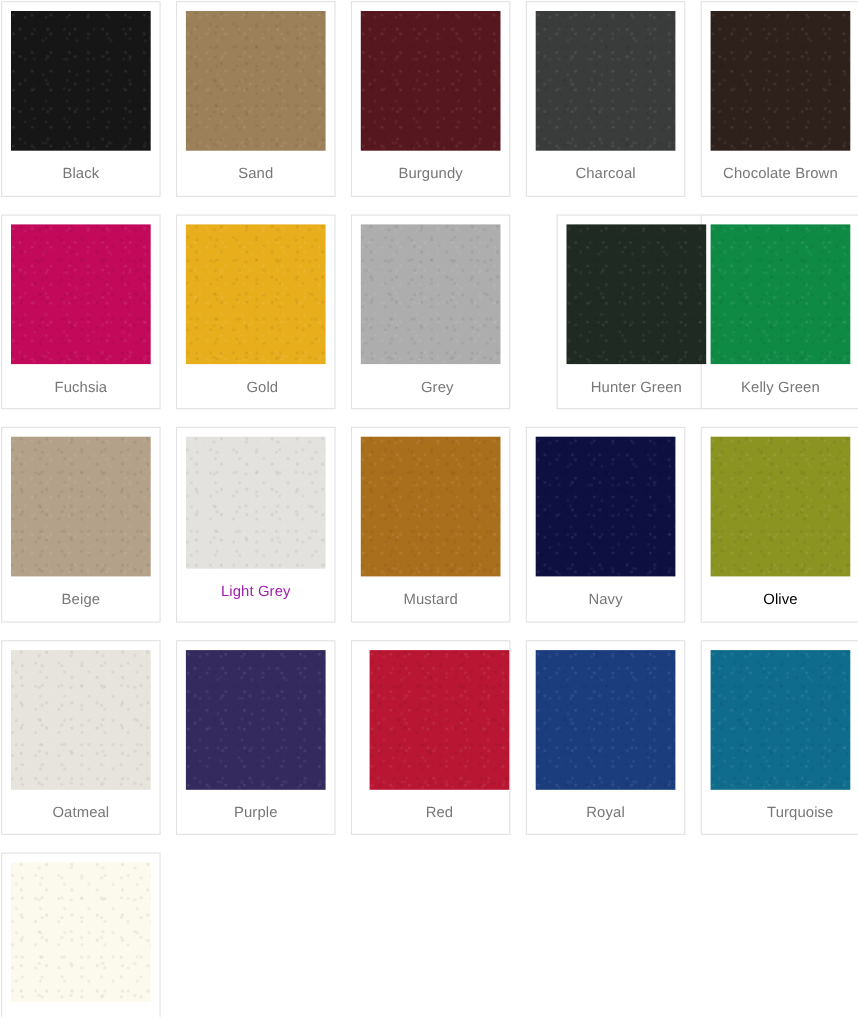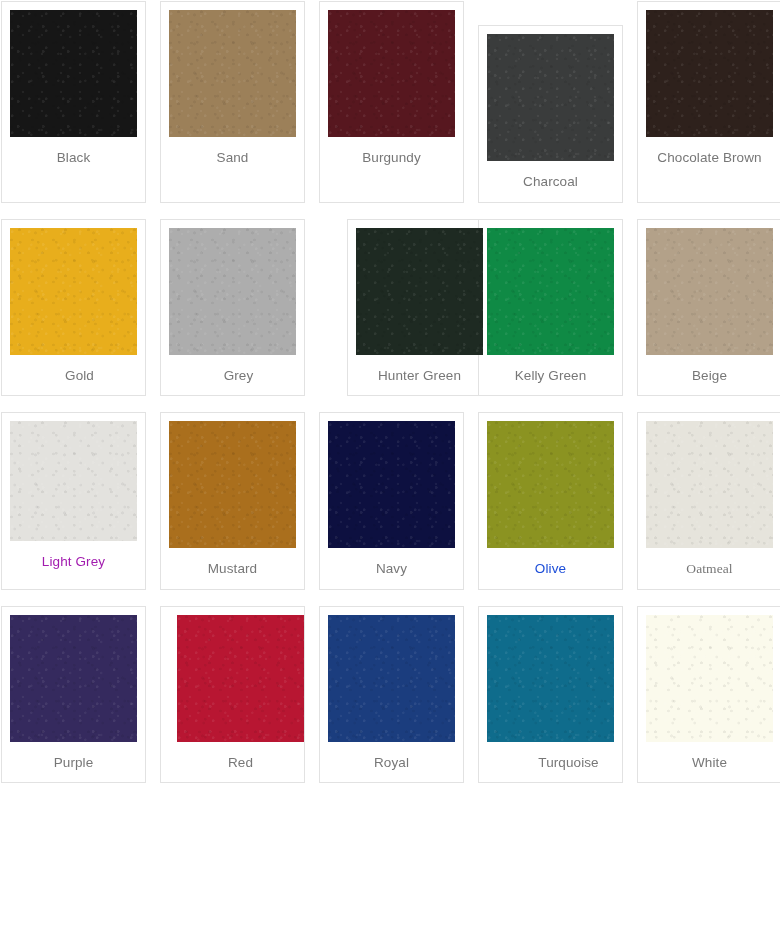--- a/index.html
+++ b/index.html
@@ -84,27 +84,31 @@
       <div class="swatch-label" style="color: rgb(119, 119, 119);">Black</div>
     </div>
     <div class="swatch-card" style="border-color: rgb(226, 226, 226);">
       <div class="swatch-chip" style="background: rgb(156, 128, 89);"></div>
       <div class="swatch-label" style="color: rgb(119, 119, 119);">Sand</div>
     </div>
     <div class="swatch-card" style="border-color: rgb(226, 226, 226);">
       <div class="swatch-chip" style="background: rgb(87, 23, 31);"></div>
       <div class="swatch-label" style="color: rgb(119, 119, 119);">Burgundy</div>
     </div>
-    <div class="swatch-card" style="border-color: rgb(226, 226, 226); margin-top: 24px;">
+    <div class="swatch-card" style="border-color: rgb(226, 226, 226);">
       <div class="swatch-chip" style="background: rgb(58, 60, 60);"></div>
       <div class="swatch-label" style="color: rgb(119, 119, 119);">Charcoal</div>
     </div>
     <div class="swatch-card" style="border-color: rgb(226, 226, 226);">
       <div class="swatch-chip" style="background: rgb(46, 33, 28);"></div>
       <div class="swatch-label" style="color: rgb(119, 119, 119);">Chocolate Brown</div>
+    </div>
+    <div class="swatch-card" style="border-color: rgb(226, 226, 226);">
+      <div class="swatch-chip" style="background: rgb(194, 9, 90);"></div>
+      <div class="swatch-label" style="color: rgb(119, 119, 119);">Fuchsia</div>
     </div>
     <div class="swatch-card" style="border-color: rgb(226, 226, 226);">
       <div class="swatch-chip" style="background: rgb(232, 174, 28);"></div>
       <div class="swatch-label" style="color: rgb(119, 119, 119); margin-left: 12px;">Gold</div>
     </div>
     <div class="swatch-card" style="border-color: rgb(226, 226, 226);">
       <div class="swatch-chip" style="background: rgb(173, 173, 173);"></div>
       <div class="swatch-label" style="color: rgb(119, 119, 119); margin-left: 12px;">Grey</div>
     </div>
     <div class="swatch-card" style="border-color: rgb(226, 226, 226); margin-left: 28px;">
@@ -126,23 +130,23 @@
     <div class="swatch-card" style="border-color: rgb(226, 226, 226);">
       <div class="swatch-chip" style="background: rgb(170, 111, 29);"></div>
       <div class="swatch-label" style="color: rgb(119, 119, 119);">Mustard</div>
     </div>
     <div class="swatch-card" style="border-color: rgb(226, 226, 226);">
       <div class="swatch-chip" style="background: rgb(13, 16, 64);"></div>
       <div class="swatch-label" style="color: rgb(119, 119, 119);">Navy</div>
     </div>
     <div class="swatch-card" style="border-color: rgb(226, 226, 226);">
       <div class="swatch-chip" style="background: rgb(139, 147, 33);"></div>
-      <div class="swatch-label" style="color: #1d4ed8;">Olive</div>
+      <div class="swatch-label" style="color: #000000;">Olive</div>
     </div>
-    <div class="swatch-card" style="border-color: rgb(226, 226, 226); font-family: Liberation Serif, serif;">
+    <div class="swatch-card" style="border-color: rgb(226, 226, 226);">
       <div class="swatch-chip" style="background: rgb(230, 228, 220);"></div>
       <div class="swatch-label" style="color: rgb(119, 119, 119);">Oatmeal</div>
     </div>
     <div class="swatch-card" style="border-color: rgb(226, 226, 226);">
       <div class="swatch-chip" style="background: rgb(53, 42, 94);"></div>
       <div class="swatch-label" style="color: rgb(119, 119, 119);">Purple</div>
     </div>
     <div class="swatch-card" style="border-color: rgb(226, 226, 226); padding-left: 24px;">
       <div class="swatch-chip" style="background: rgb(184, 22, 50);"></div>
       <div class="swatch-label" style="color: rgb(119, 119, 119);">Red</div>

